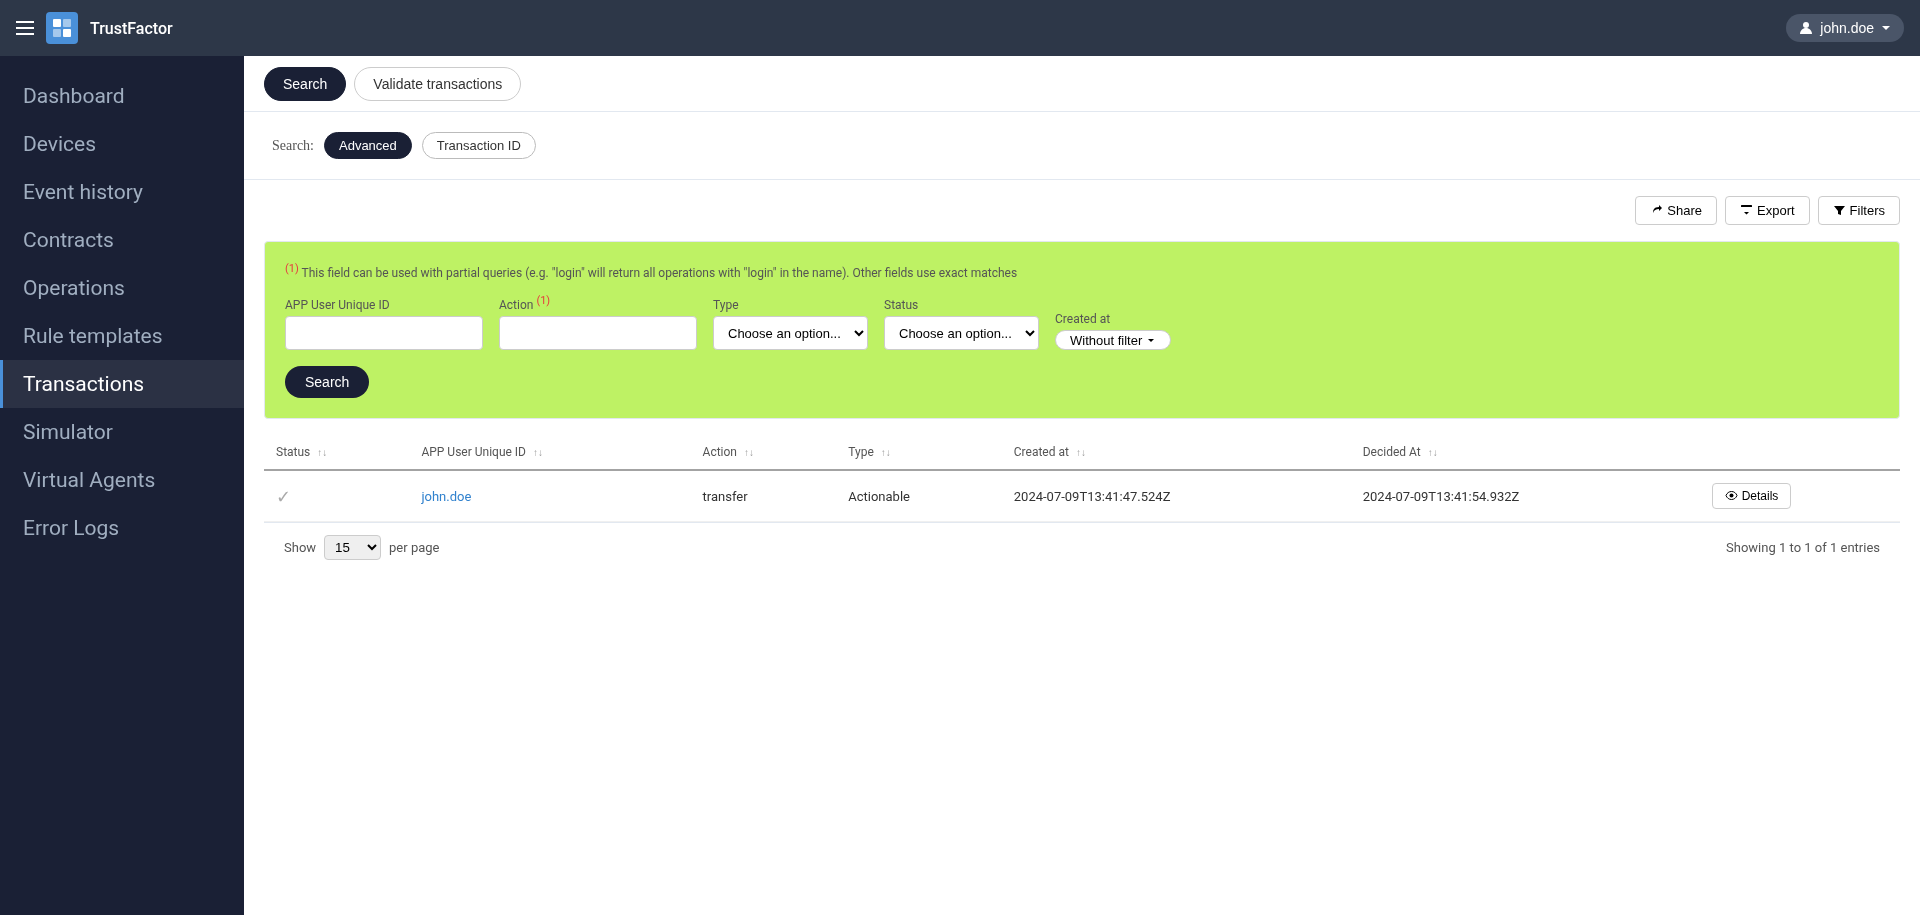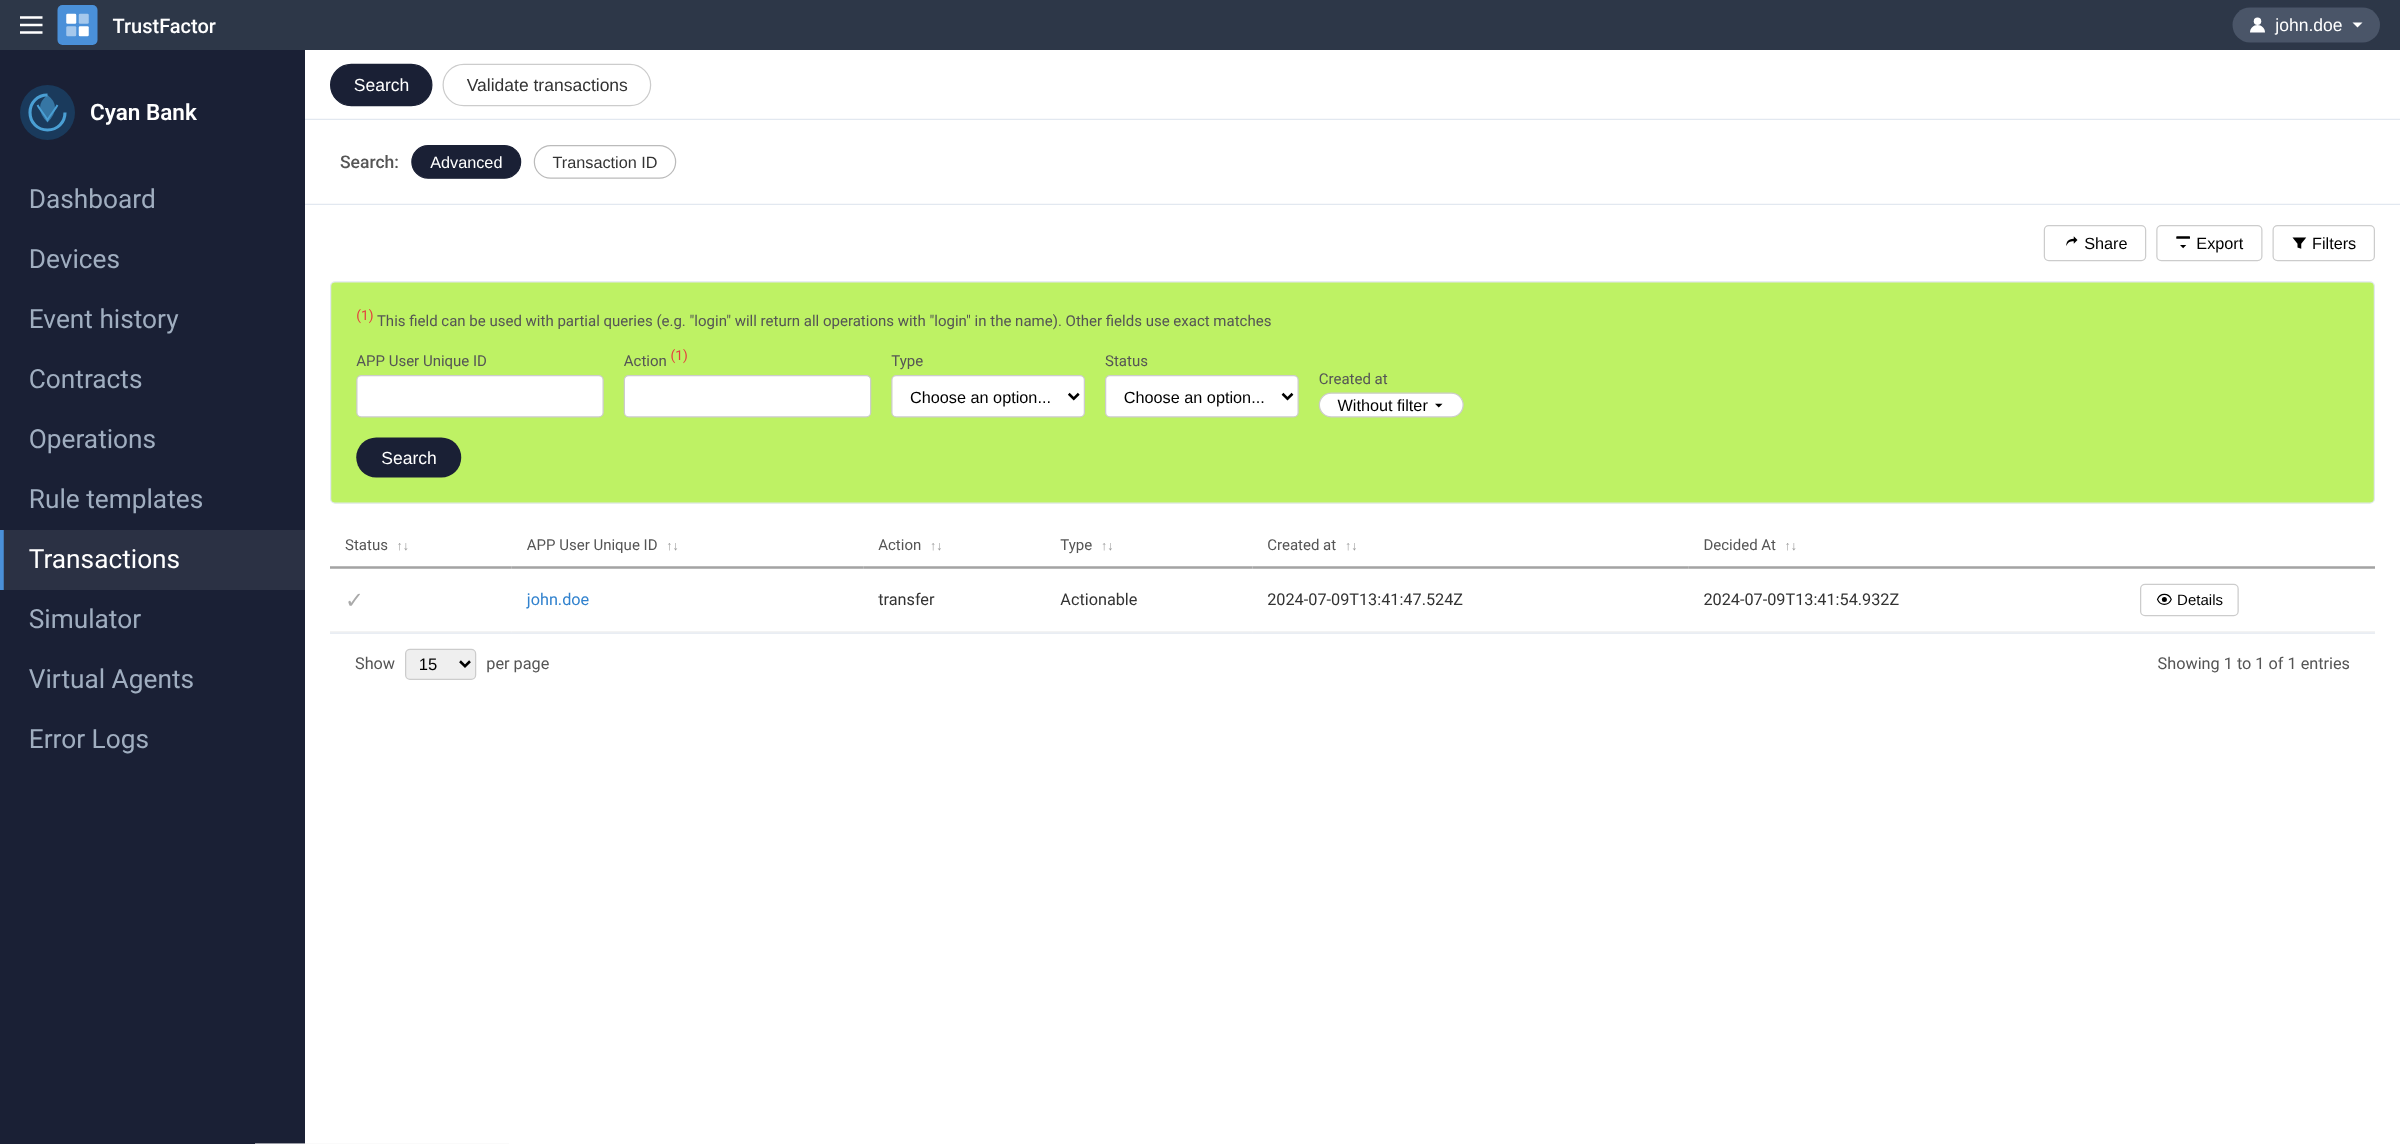--- a/index.html
+++ b/index.html
@@ -1,19 +1,19 @@
 <!DOCTYPE html>
 <html><head>
   <meta charset="utf-8">
   <style>
     * { box-sizing: border-box; margin: 0; padding: 0; }
     body { font-family: -apple-system, BlinkMacSystemFont, 'Segoe UI', Roboto, sans-serif; font-size: 14px; background: #f5f5f5; color: #333; display: flex; flex-direction: column; height: 100vh; overflow: hidden; }
 
     
-    .topbar { background: #2d3748; color: #fff; height: 40px; display: flex; align-items: center; padding: 0 16px; gap: 12px; flex-shrink: 0; justify-content: space-between; }
+    .topbar { background: #2d3748; color: #fff; height: 56px; display: flex; align-items: center; padding: 0 16px; gap: 12px; flex-shrink: 0; justify-content: space-between; }
     .topbar-left { display: flex; align-items: center; gap: 12px; }
     .hamburger { cursor: pointer; display: flex; flex-direction: column; gap: 4px; }
     .hamburger span { display: block; width: 18px; height: 2px; background: #fff; }
     .logo-box { width: 32px; height: 32px; background: #4a90d9; border-radius: 4px; display: flex; align-items: center; justify-content: center; color: #fff; font-weight: bold; font-size: 14px; }
     .app-name { color: #fff; font-size: 16px; font-weight: 500; }
     .user-btn { background: #4a5568; border: none; color: #fff; padding: 6px 12px; border-radius: 20px; cursor: pointer; display: flex; align-items: center; gap: 6px; font-size: 14px; }
 
     
     .main-layout { display: flex; flex: 1; overflow: hidden; }
 
@@ -29,21 +29,21 @@
 
     
     .tab-bar { display: flex; align-items: center; padding: 0 20px; background: #fff; border-bottom: 1px solid #e2e8f0; height: 56px; gap: 8px; }
     .tab-btn { padding: 8px 18px; border-radius: 20px; font-size: 14px; font-weight: 500; cursor: pointer; border: 1.5px solid transparent; }
     .tab-btn.active { background: #1a2035; color: #fff; border-color: #1a2035; }
     .tab-btn.inactive { background: #fff; color: #333; border-color: #ccc; }
 
     
     .search-area { padding: 20px 28px; background: #fff; border-bottom: 1px solid #e2e8f0; }
     .search-label-row { display: flex; align-items: center; gap: 10px; margin-bottom: 0; }
-    .search-label { font-size: 14px; color: #555; font-weight: 500; }
+    .search-label { font-size: 14px; color: #555; font-weight: 500; font-family: Liberation Serif, serif; }
     .filter-pill { padding: 5px 14px; border-radius: 20px; font-size: 13px; cursor: pointer; border: 1.5px solid transparent; }
     .filter-pill.active { background: #1a2035; color: #fff; border-color: #1a2035; }
     .filter-pill.inactive { background: #fff; color: #333; border-color: #bbb; }
 
     
     .table-area { padding: 16px 20px; }
     .table-toolbar { display: flex; justify-content: flex-end; gap: 8px; margin-bottom: 16px; }
     .toolbar-btn { padding: 6px 14px; font-size: 13px; border: 1px solid #ccc; border-radius: 4px; background: #fff; cursor: pointer; display: flex; align-items: center; gap: 4px; }
 
     
@@ -102,29 +102,20 @@
     <span>john.doe</span>
     <svg width="12" height="12" viewBox="0 0 12 12" fill="currentColor">
         <path d="M2 4l4 4 4-4"></path>
       </svg>
   </button>
 </div>
 
 <div class="main-layout">
 
   <div class="sidebar">
-    <div class="sidebar-brand">
-      <svg class="brand-svg" viewBox="0 0 44 44">
-        <circle cx="22" cy="22" r="22" fill="#1a3a5c"></circle>
-        <path d="M22 8 C14 8 8 14 8 22 C8 30 14 36 22 36 C30 36 36 30 36 22" stroke="#4a9fd4" stroke-width="2.5" fill="none"></path>
-        <path d="M22 8 C14 14 14 22 22 30 C30 22 30 14 22 8" fill="#4a9fd4" opacity="0.6"></path>
-        <path d="M14 16 C16 20 20 24 22 28 C24 24 28 20 30 16" stroke="#4a9fd4" stroke-width="1.5" fill="none"></path>
-      </svg>
-      <span class="brand-name">Cyan Bank</span>
-    </div>
 
     <div class="sidebar-item">
       <span>Dashboard</span>
     </div>
     <div class="sidebar-item">
       <span>Devices</span>
     </div>
     <div class="sidebar-item">
       <span>Event history</span>
     </div>

